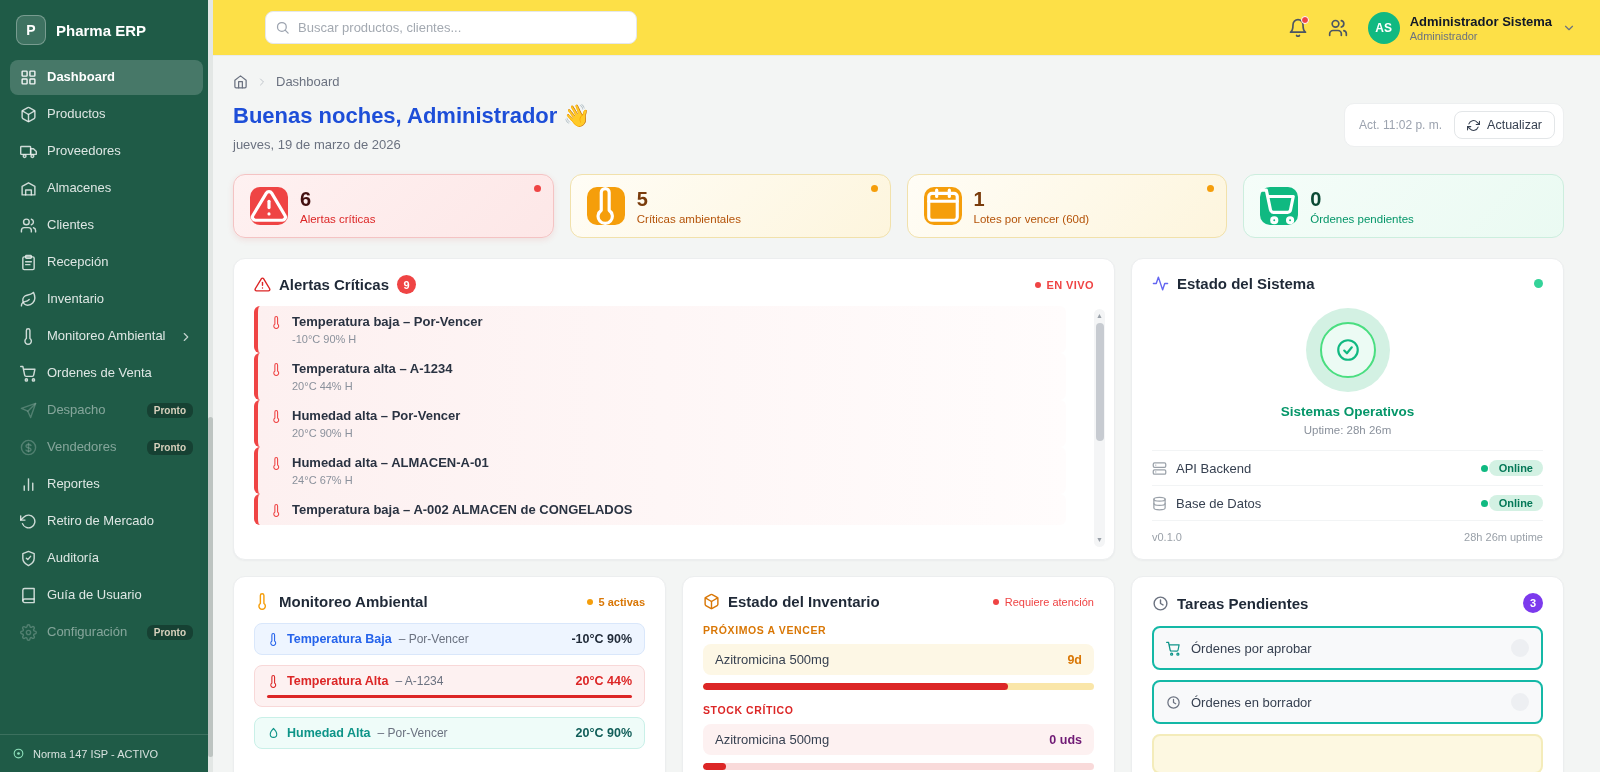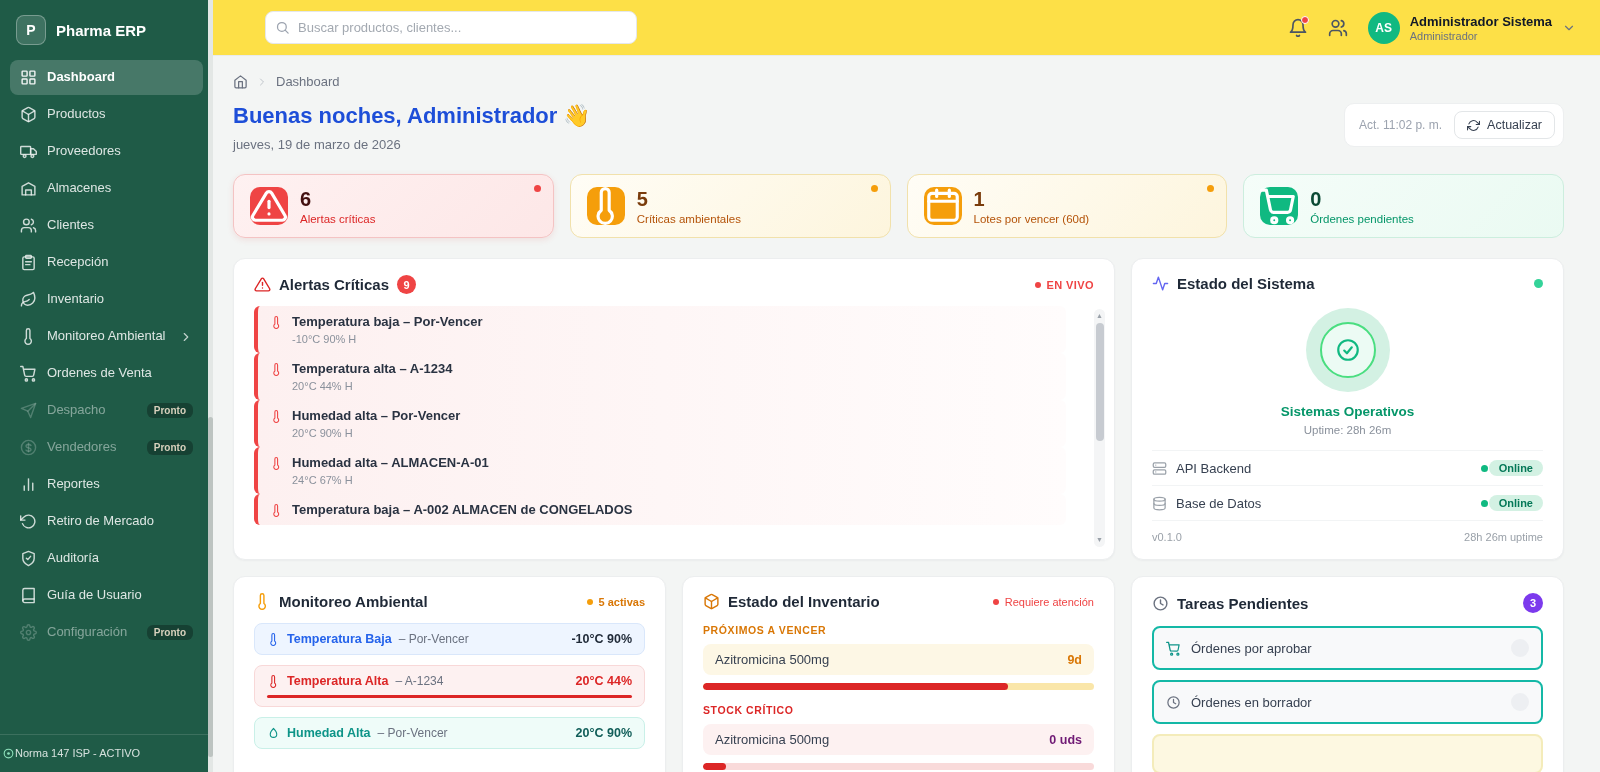--- a/index.html
+++ b/index.html
@@ -14,21 +14,21 @@
 .brand-name{font-weight:700;font-size:15px}
 .nav{flex:1;padding:4px 10px;display:flex;flex-direction:column;gap:2px}
 .nav-item{display:flex;align-items:center;gap:10px;padding:9px 10px;border-radius:8px;color:rgba(255,255,255,.85);font-size:13px;cursor:pointer}
 .nav-item.active{background:rgba(255,255,255,.18);color:#fff;font-weight:600}
 .nav-icon{width:17px;height:17px;flex:0 0 17px;opacity:.92}
 .nav-label{flex:1;line-height:1.3}
 .nav-chev{width:14px;height:14px;opacity:.85;flex:0 0 14px}
 .nav-item.disabled{color:rgba(255,255,255,.45)}
 .nav-item.disabled .nav-icon{opacity:.5}
 .pronto{font-size:10px;background:rgba(0,0,0,.28);color:#d8d1bd;padding:2px 7px;border-radius:6px;font-weight:600}
-.sidebar-footer{border-top:1px solid rgba(255,255,255,.13);padding:12px 2px;display:flex;align-items:flex-start;font-size:11px;color:rgba(255,255,255,.82)}
+.sidebar-footer{border-top:1px solid rgba(255,255,255,.13);padding:12px 12px;display:flex;gap:8px;align-items:center;font-size:11px;color:rgba(255,255,255,.82)}
 .foot-icon{width:13px;height:13px;color:#8fe3bd;flex:0 0 13px}
 .side-scroll{position:absolute;right:0;top:0;bottom:0;width:5px;background:#e3e7e5}
 .side-thumb{position:absolute;right:0;width:5px;top:54%;height:44%;background:#bdc4c1;border-radius:3px}
 
 .main{flex:1;display:flex;flex-direction:column;min-width:0}
 .topbar{height:56px;background:#fde047;border-bottom:1px solid #e9ebec;display:flex;align-items:center;padding:0 24px 0 52px;flex:0 0 56px}
 .search{position:relative;width:372px}
 .search-icon{position:absolute;left:10px;top:9px;width:15px;height:15px;color:#9ca3af}
 .search input{width:100%;height:33px;border:1px solid #e5e7eb;border-radius:8px;padding:0 12px 0 32px;font-size:13px;color:#374151;background:#fff;outline:none;font-family:inherit}
 .search input::placeholder{color:#a3a9b1}

